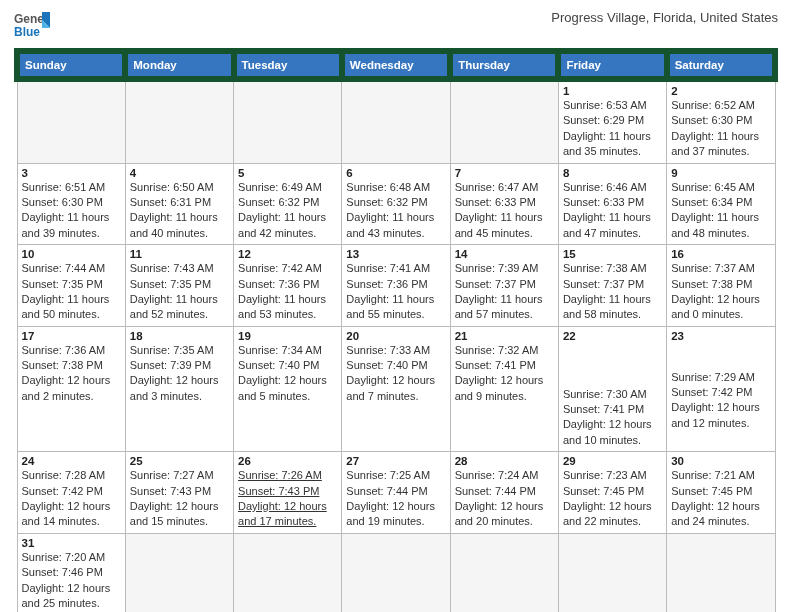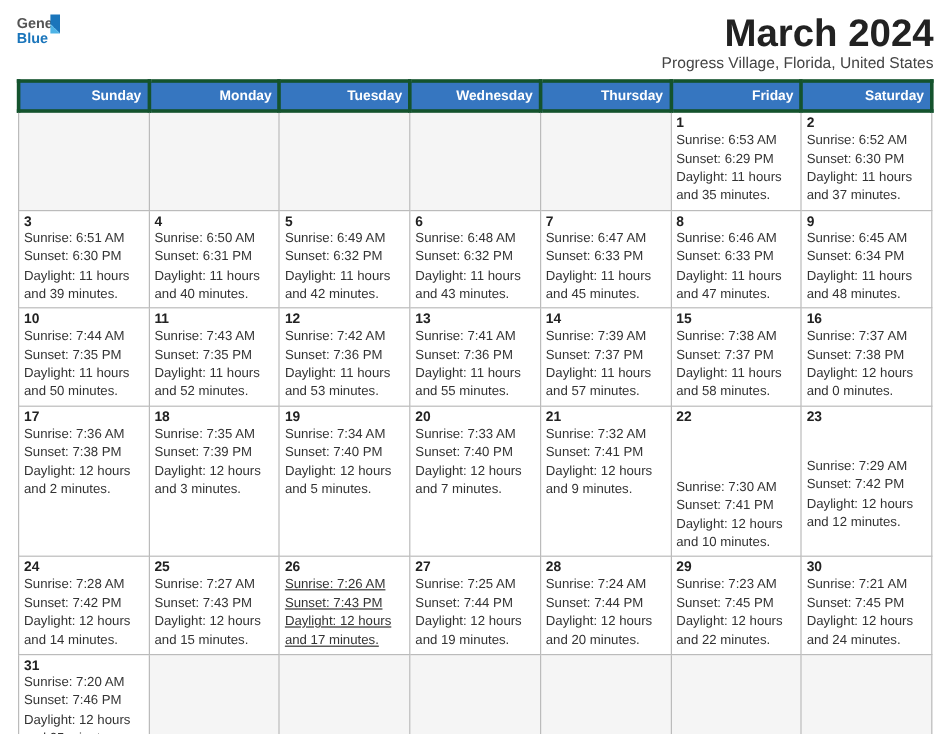--- a/index.html
+++ b/index.html
@@ -45,23 +45,23 @@
     .calendar {
       width: 100%;
       border-collapse: collapse;
       border: 1px solid #bbb;
     }
     .calendar thead tr th {
       background: #3676c0;
       color: #fff;
       font-size: 11.5px;
       font-weight: bold;
-      text-align: right;
+      text-align: left;
       padding: 5px 5px;
-      border: 3px solid #14532d;
+      border: 6px solid #14532d;
     }
     .calendar tbody tr td {
       vertical-align: top;
       border: 1px solid #bbb;
       padding: 3px 4px;
       font-size: 9.5px;
       color: #333;
       min-width: 100px;
       height: 78px;
     }
@@ -91,21 +91,20 @@
   <div class="header-area">
     <div class="logo">
       <svg class="logo-icon" viewBox="0 0 36 32" xmlns="http://www.w3.org/2000/svg">
         <text x="0" y="13" font-size="12" font-weight="bold" fill="#555">General</text>
         <text x="0" y="26" font-size="12" font-weight="bold" fill="#1a75bb">Blue</text>
         <polygon points="28,2 36,2 36,18 28,10" fill="#1a75bb"></polygon>
         <polygon points="28,10 36,18 28,18" fill="#4db3e6"></polygon>
       </svg>
     </div>
     <div class="title-area">
-      <div class="month-title">March 2024</div>
       <div class="subtitle">Progress Village, Florida, United States</div>
     </div>
   </div>
 
   <table class="calendar">
     <thead>
       <tr>
         <th>Sunday</th>
         <th>Monday</th>
         <th>Tuesday</th>

